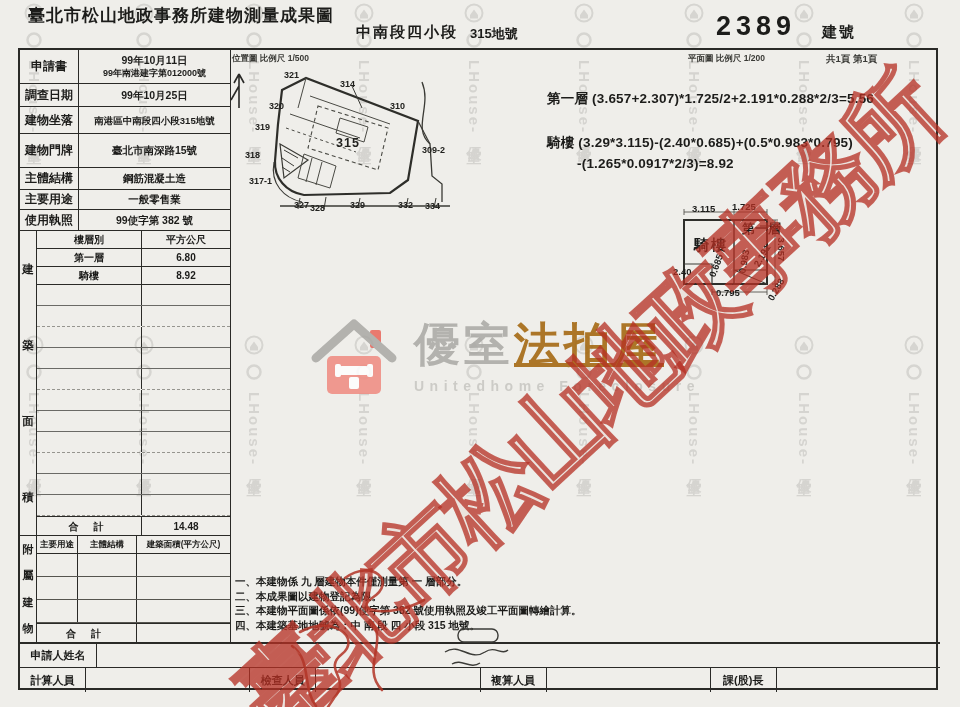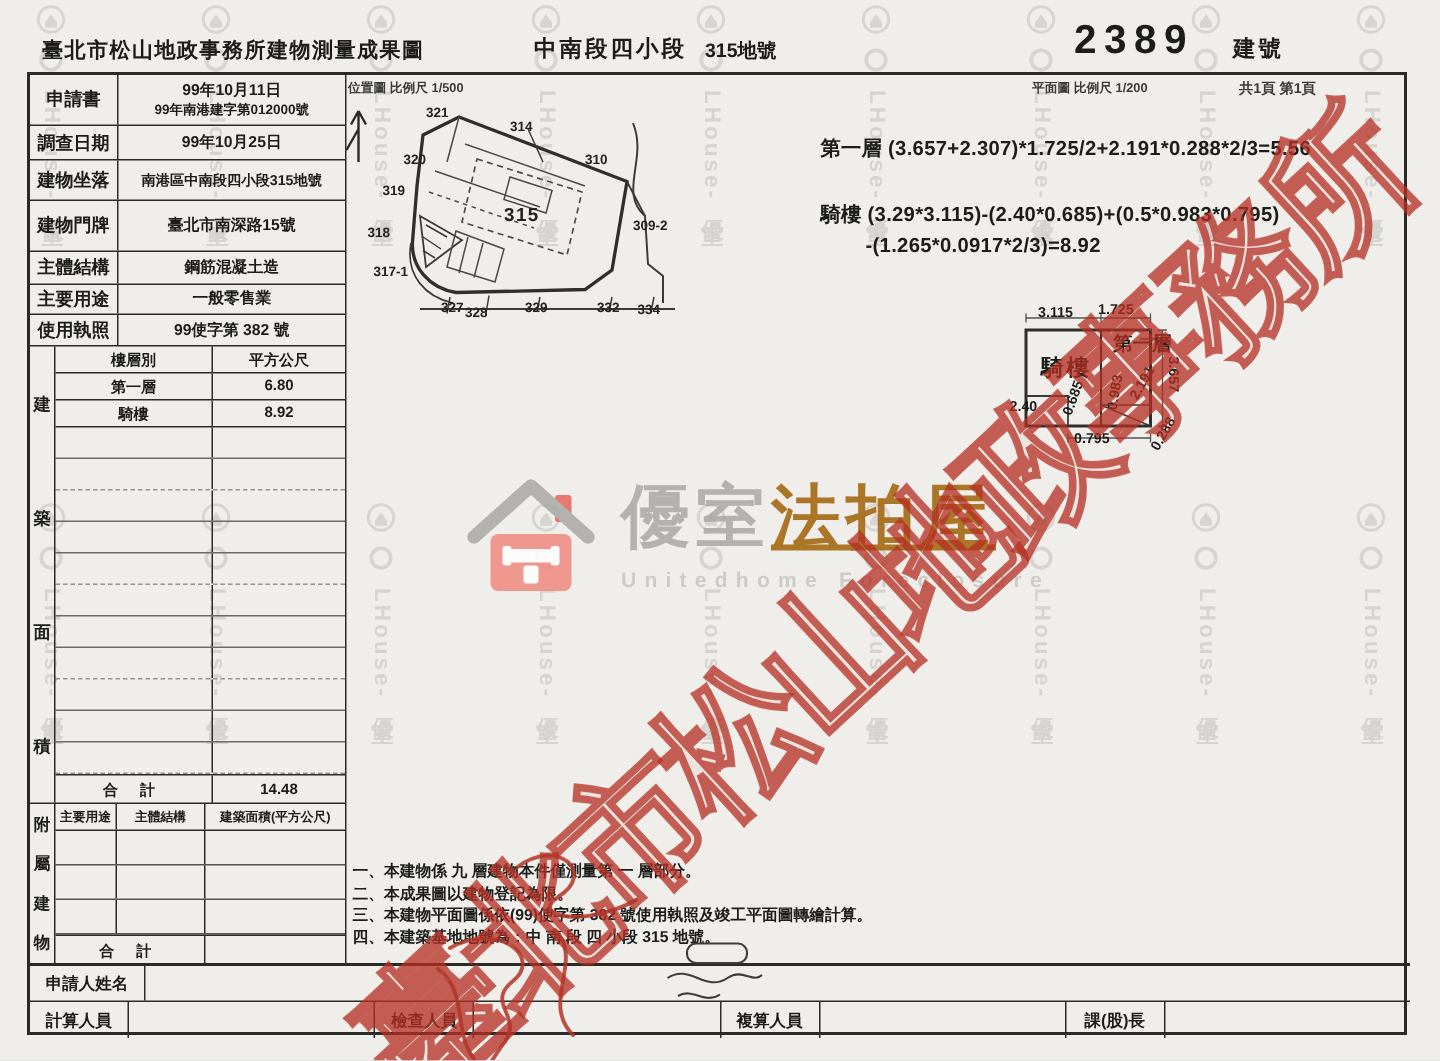--- a/index.html
+++ b/index.html
@@ -12,21 +12,21 @@
   
   .wm-tiles { position:absolute; inset:0; z-index:1; pointer-events:none; }
   .wm-vtext {
     position:absolute; writing-mode:vertical-rl; text-orientation:mixed;
     font-size:15px; font-weight:600; letter-spacing:2px; color:#d4d3cf; opacity:.95;
     white-space:nowrap;
   }
   .wm-icon { position:absolute; opacity:.9; }
   
   .hdr { position:absolute; z-index:2; white-space:nowrap; }
-  .hdr-title { left:28px; top:25px; font-size:14px; font-weight:700; letter-spacing:1px; }
+  .hdr-title { left:28px; top:4px; font-size:17px; font-weight:700; letter-spacing:1px; }
   .hdr-section { left:356px; top:23px; font-size:15px; font-weight:700; letter-spacing:2px; }
   .hdr-parcel { left:470px; top:25px; font-size:13px; font-weight:700; }
   .hdr-bno { left:716px; top:11px; font-size:27px; font-weight:700; letter-spacing:5px; }
   .hdr-bno-label { left:822px; top:23px; font-size:15px; font-weight:700; letter-spacing:2px; }
   
   .frame {
     position:absolute; left:18px; top:48px; width:920px; height:642px;
     border:2px solid #2a2a27; z-index:2;
   }
   .vdiv { position:absolute; left:210px; top:0; height:592px; border-left:1.5px solid #2a2a27; }

